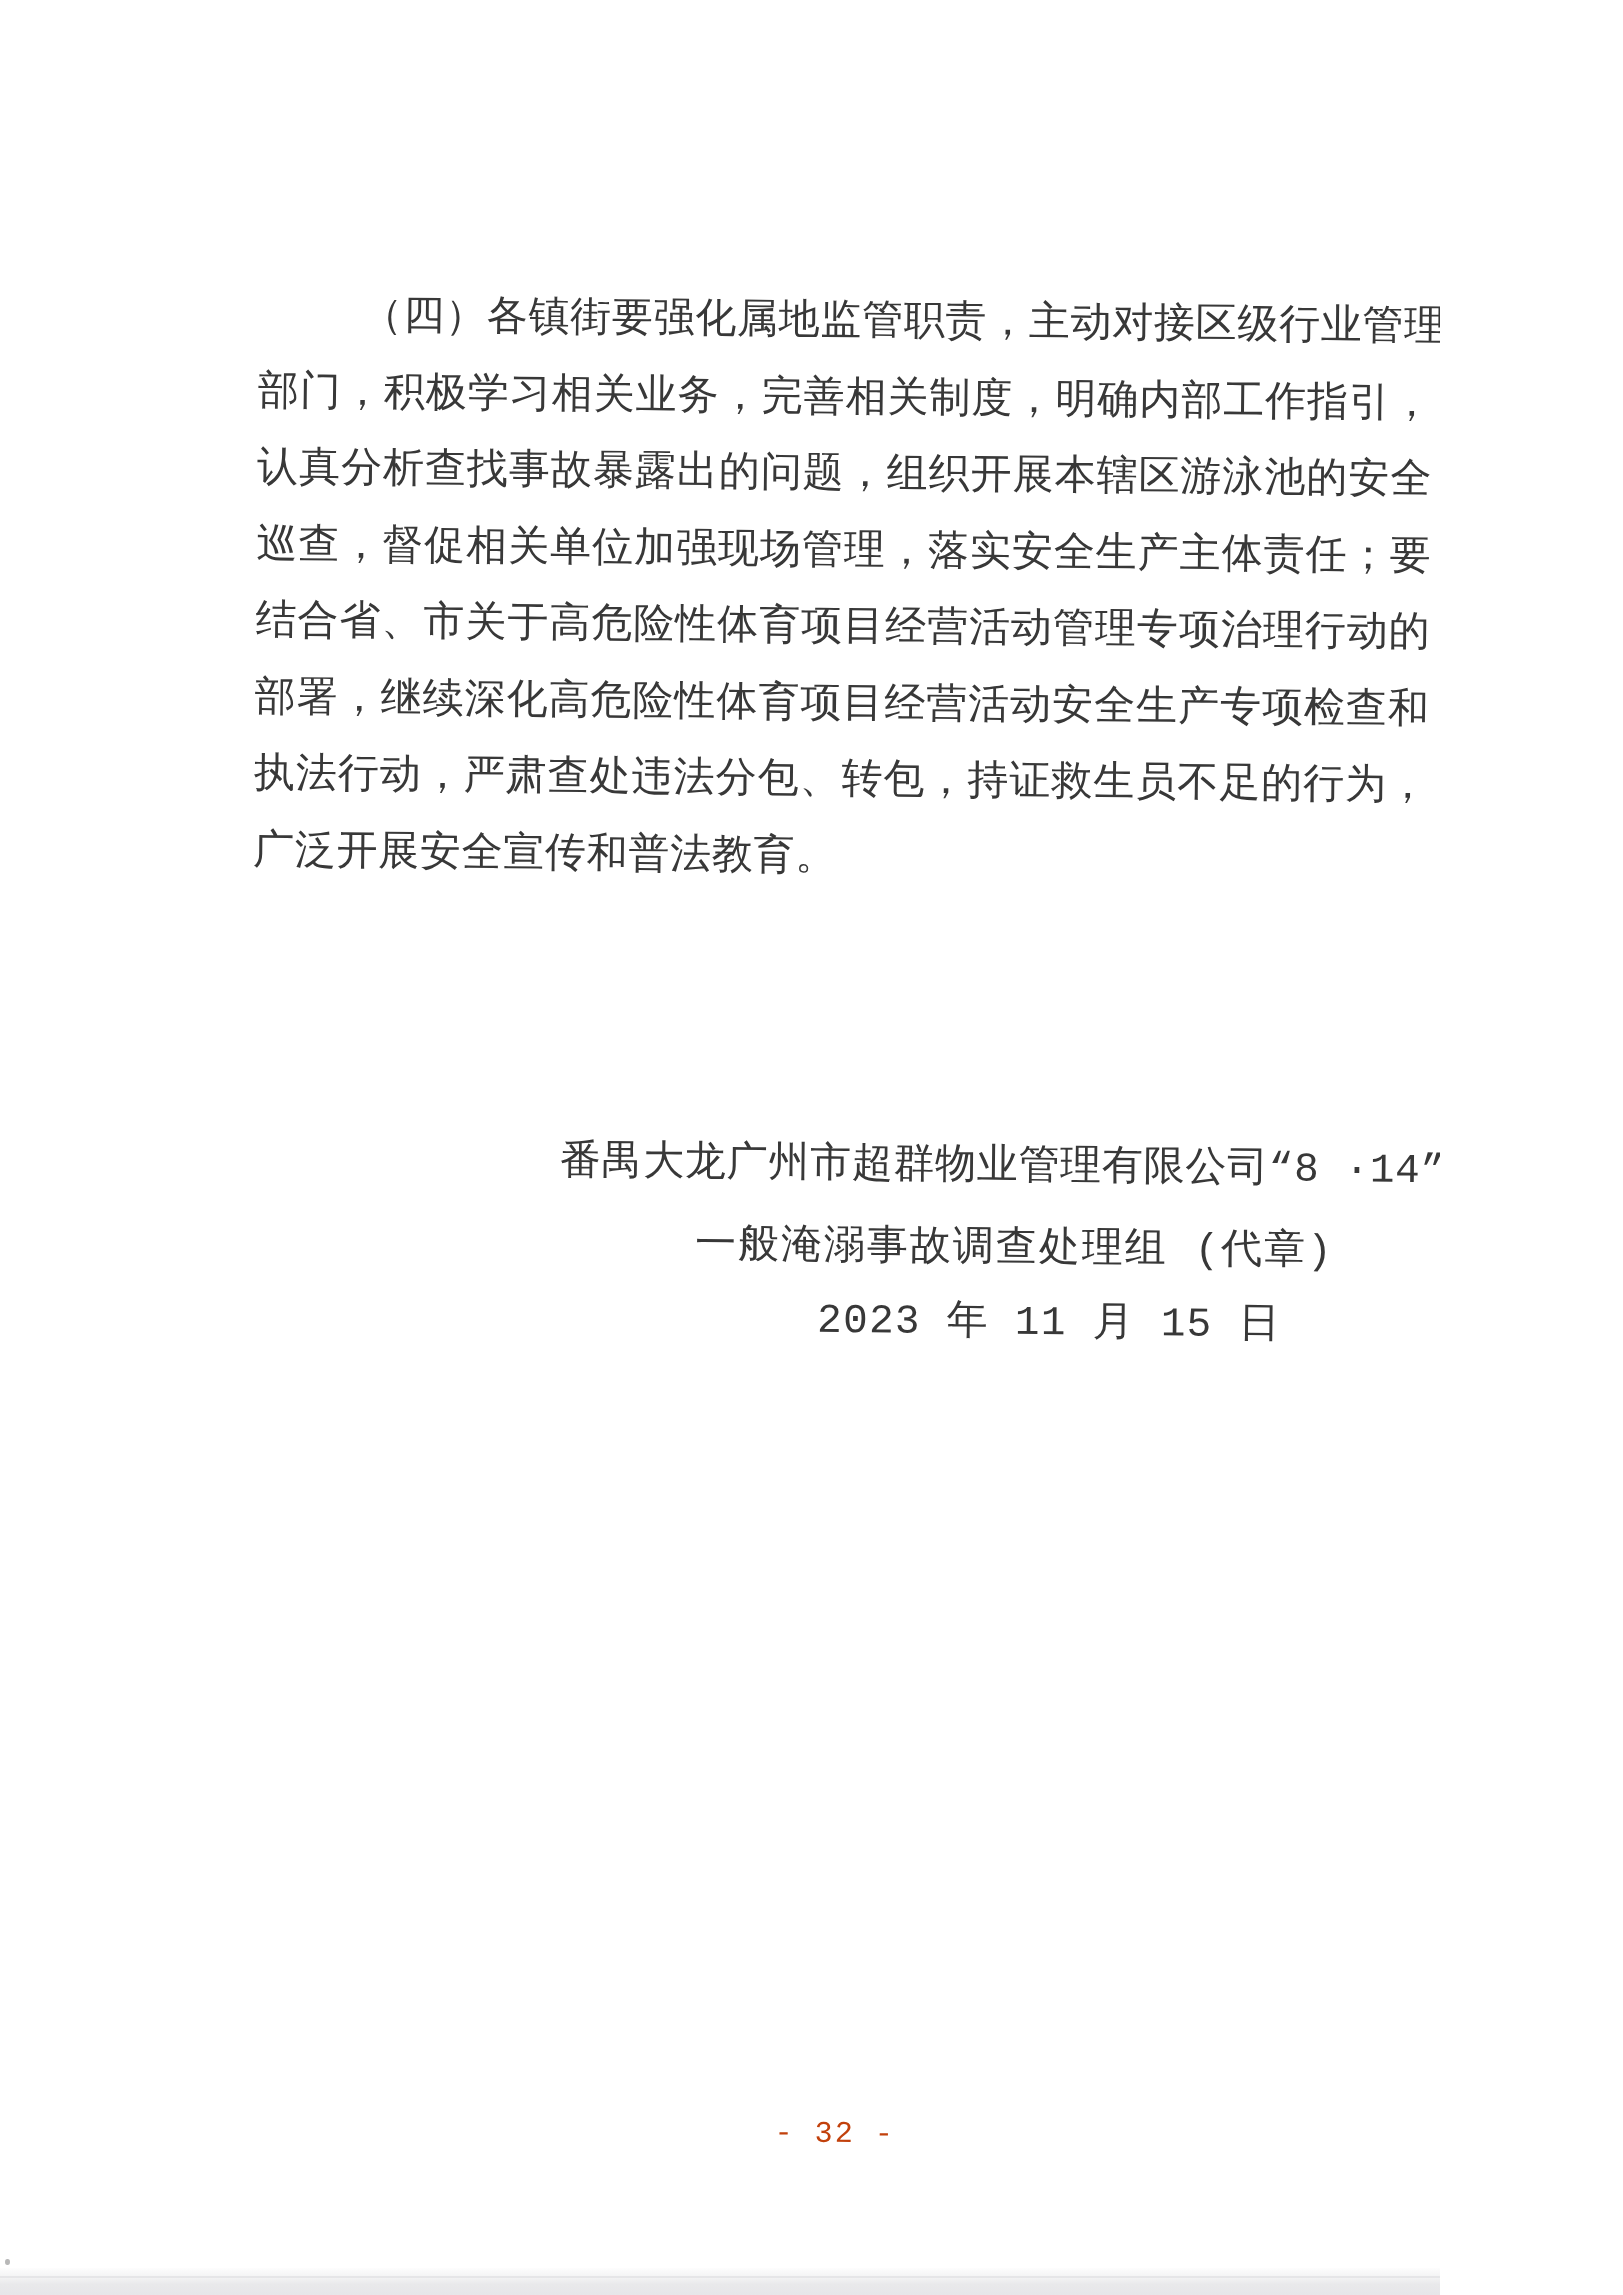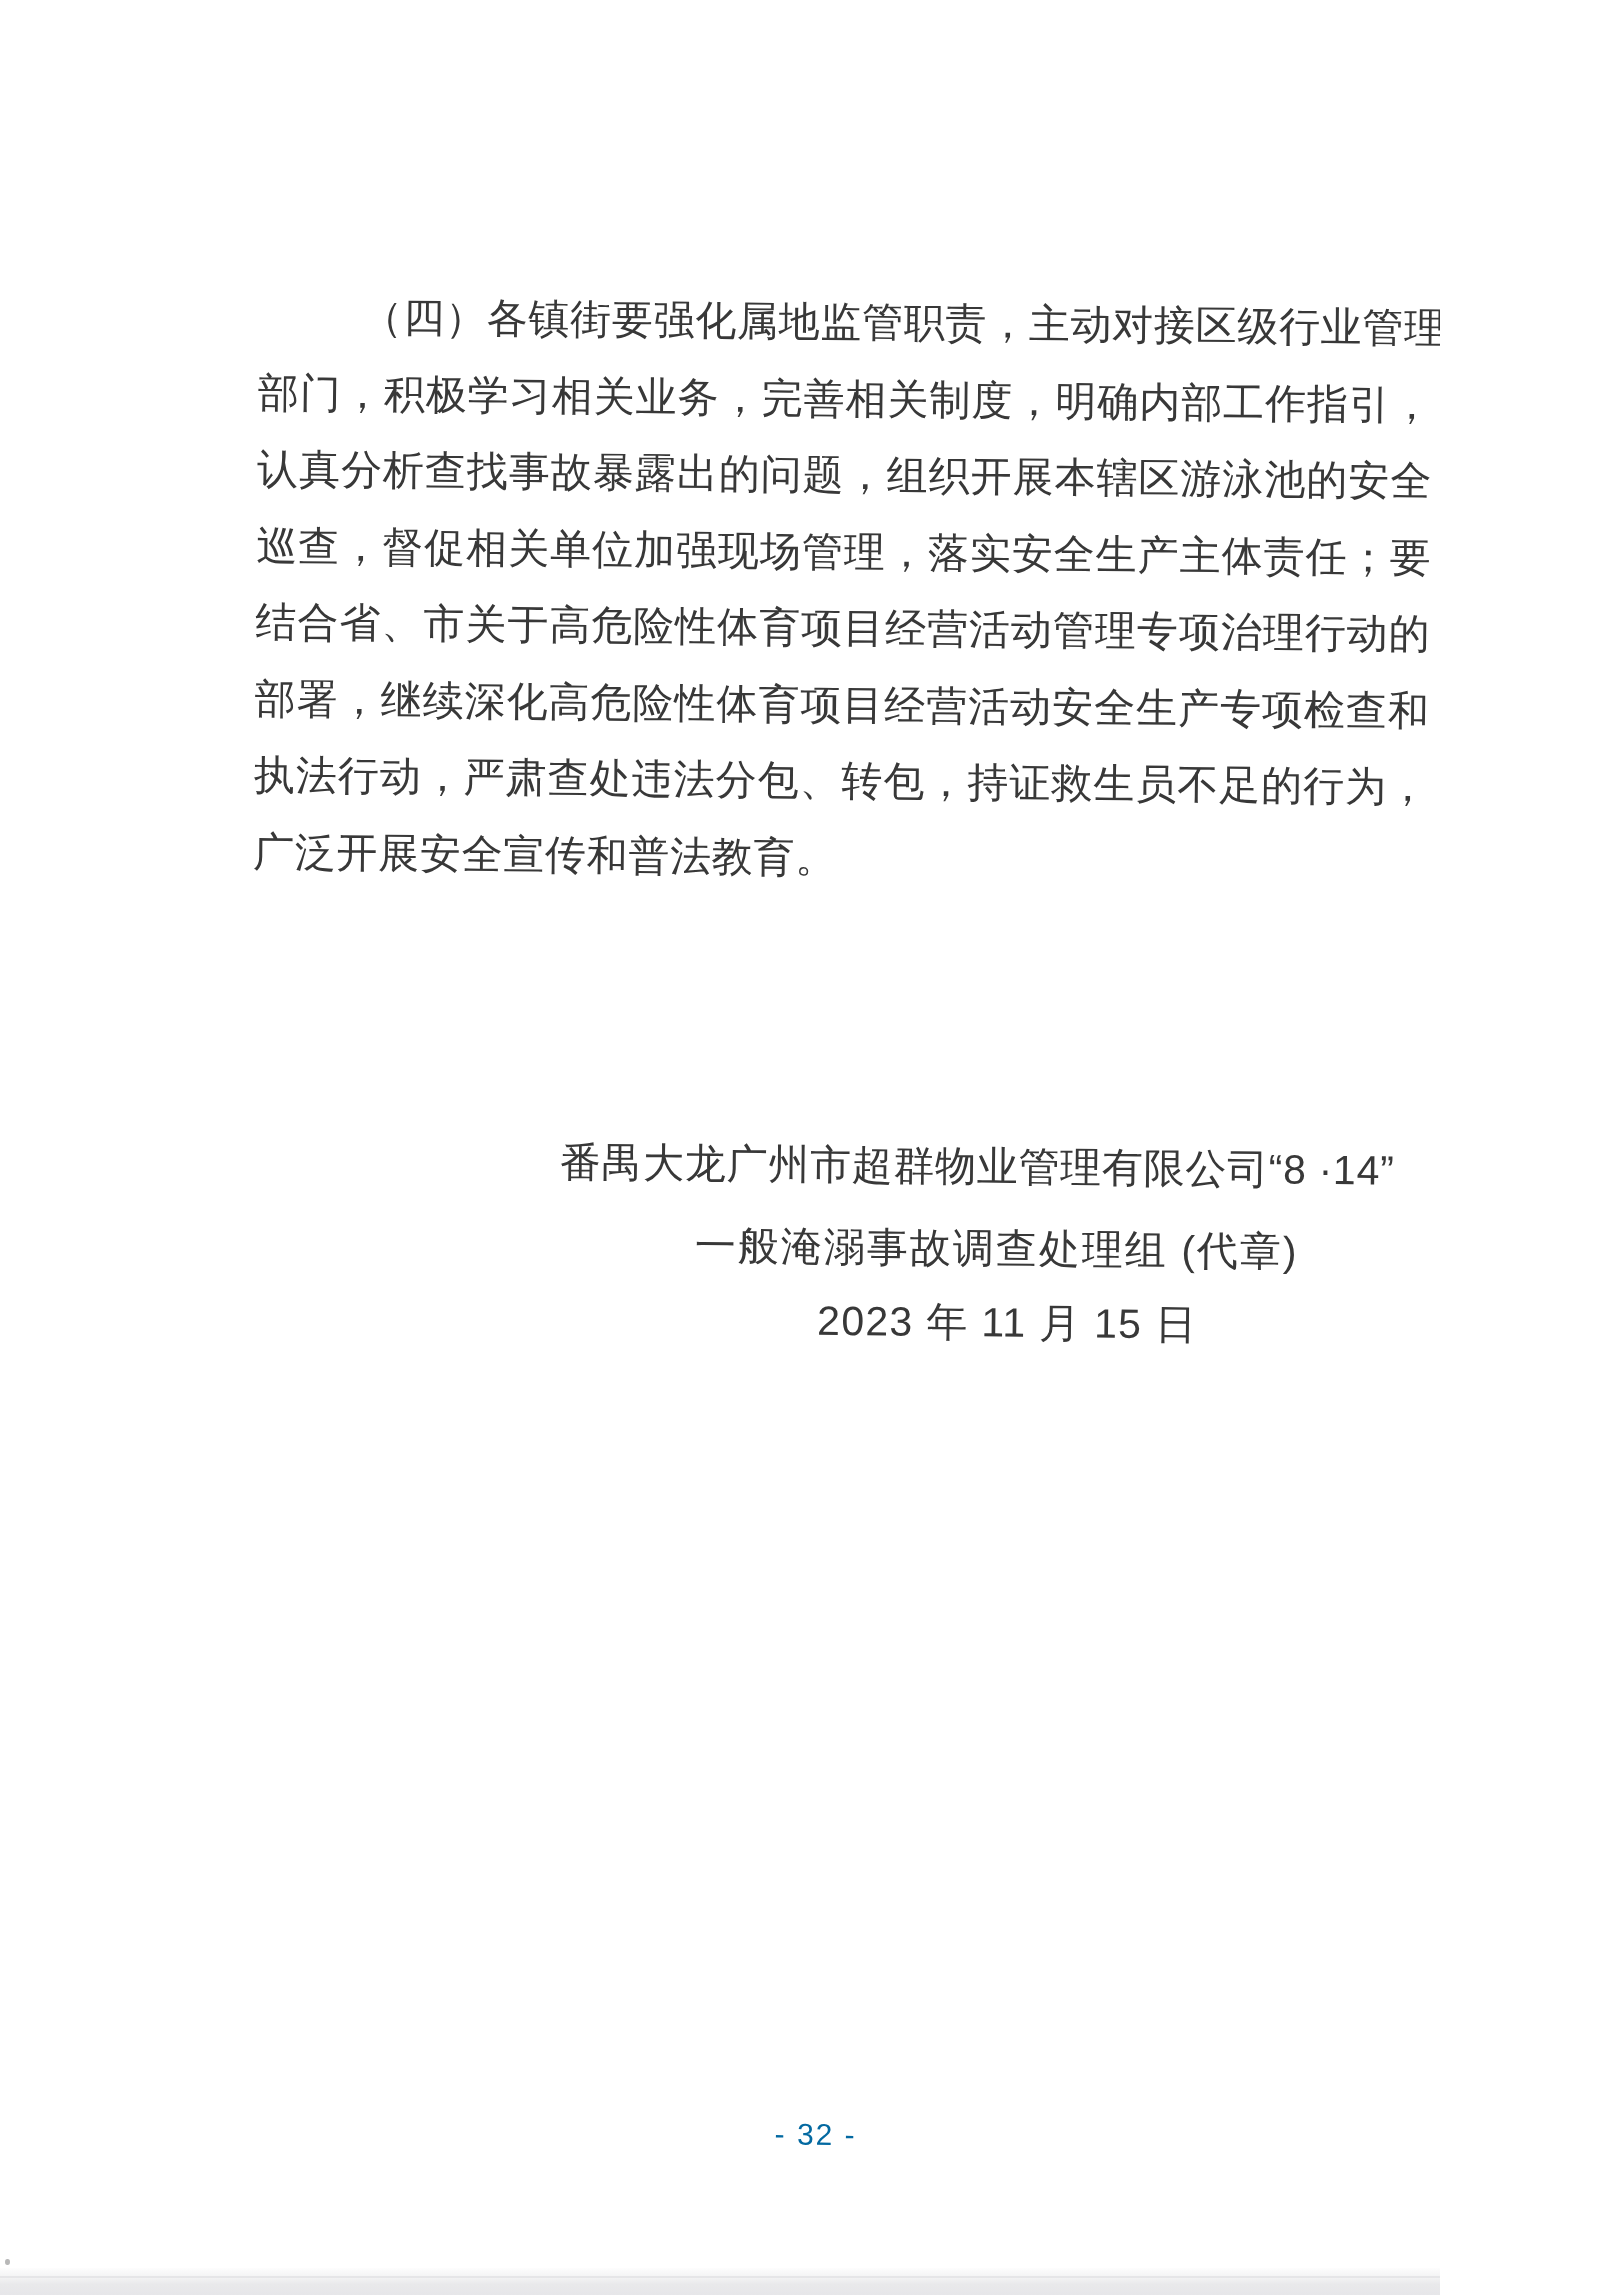--- a/index.html
+++ b/index.html
@@ -6,21 +6,21 @@
     margin: 0;
     padding: 0;
     background: #ffffff;
   }
   .page {
     position: relative;
     width: 1440px;
     height: 2295px;
     background: #ffffff;
     overflow: hidden;
-    font-family: Liberation Sans, sans-serif;
+    font-family: Liberation Mono, monospace;
     color: #383838;
   }
   
   .tilt {
     position: absolute;
     left: 0; top: 0;
     width: 1623px;
     height: 2295px;
     transform: rotate(0.6deg);
     transform-origin: 0 0;
@@ -60,21 +60,21 @@
   .sig-1 { left: 572px;  top: 1133px; }
   .sig-2 { left: 708px; top: 1215px; letter-spacing: 2px; }
   .sig-3 { left: 831px; top: 1289px; letter-spacing: 1.3px; }
   .footer-page {
     position: absolute;
     left: 797px;
     top: 2109px;
     font-size: 30px;
     line-height: 33px;
     letter-spacing: 2px;
-    color: #0369a1;
+    color: #c2410c;
     white-space: nowrap;
   }
   
   .scan-edge {
     position: absolute;
     left: 0;
     bottom: 0;
     width: 1623px;
     height: 27.5px;
     background: linear-gradient(to bottom, #fdfdfd 0%, #f3f3f4 35%, #e9e9eb 60%, #e6e6e9 100%);

